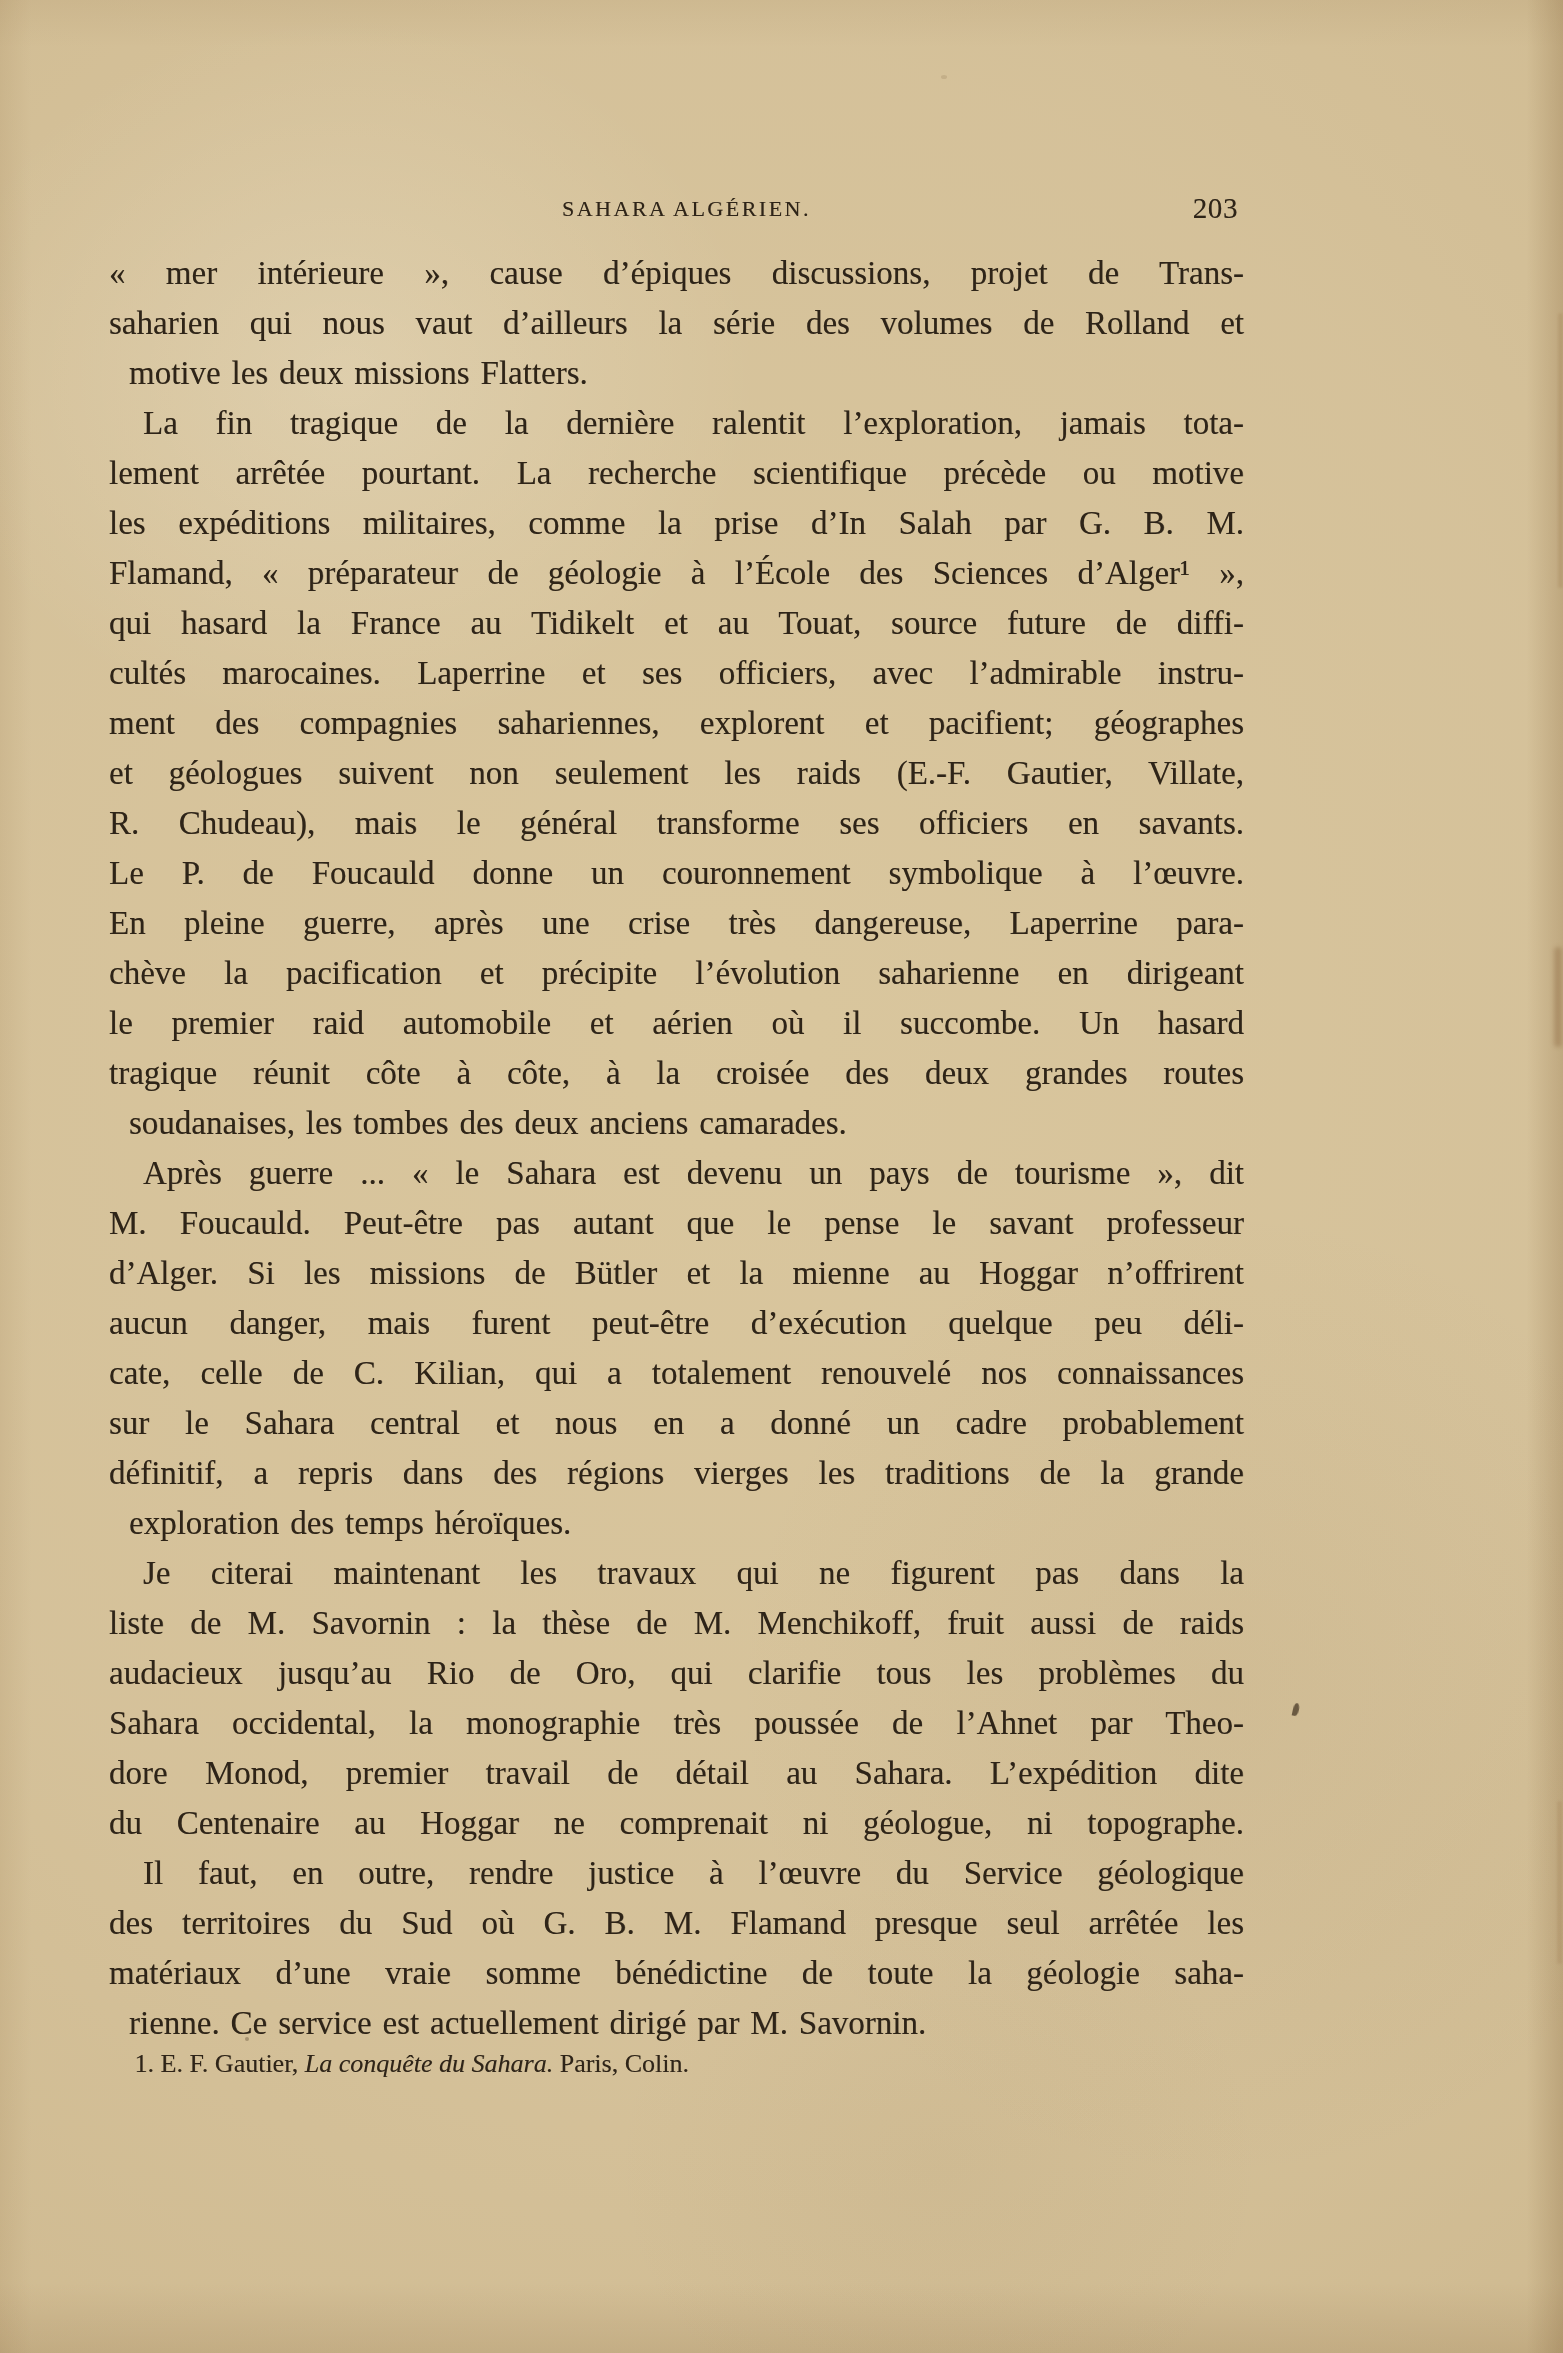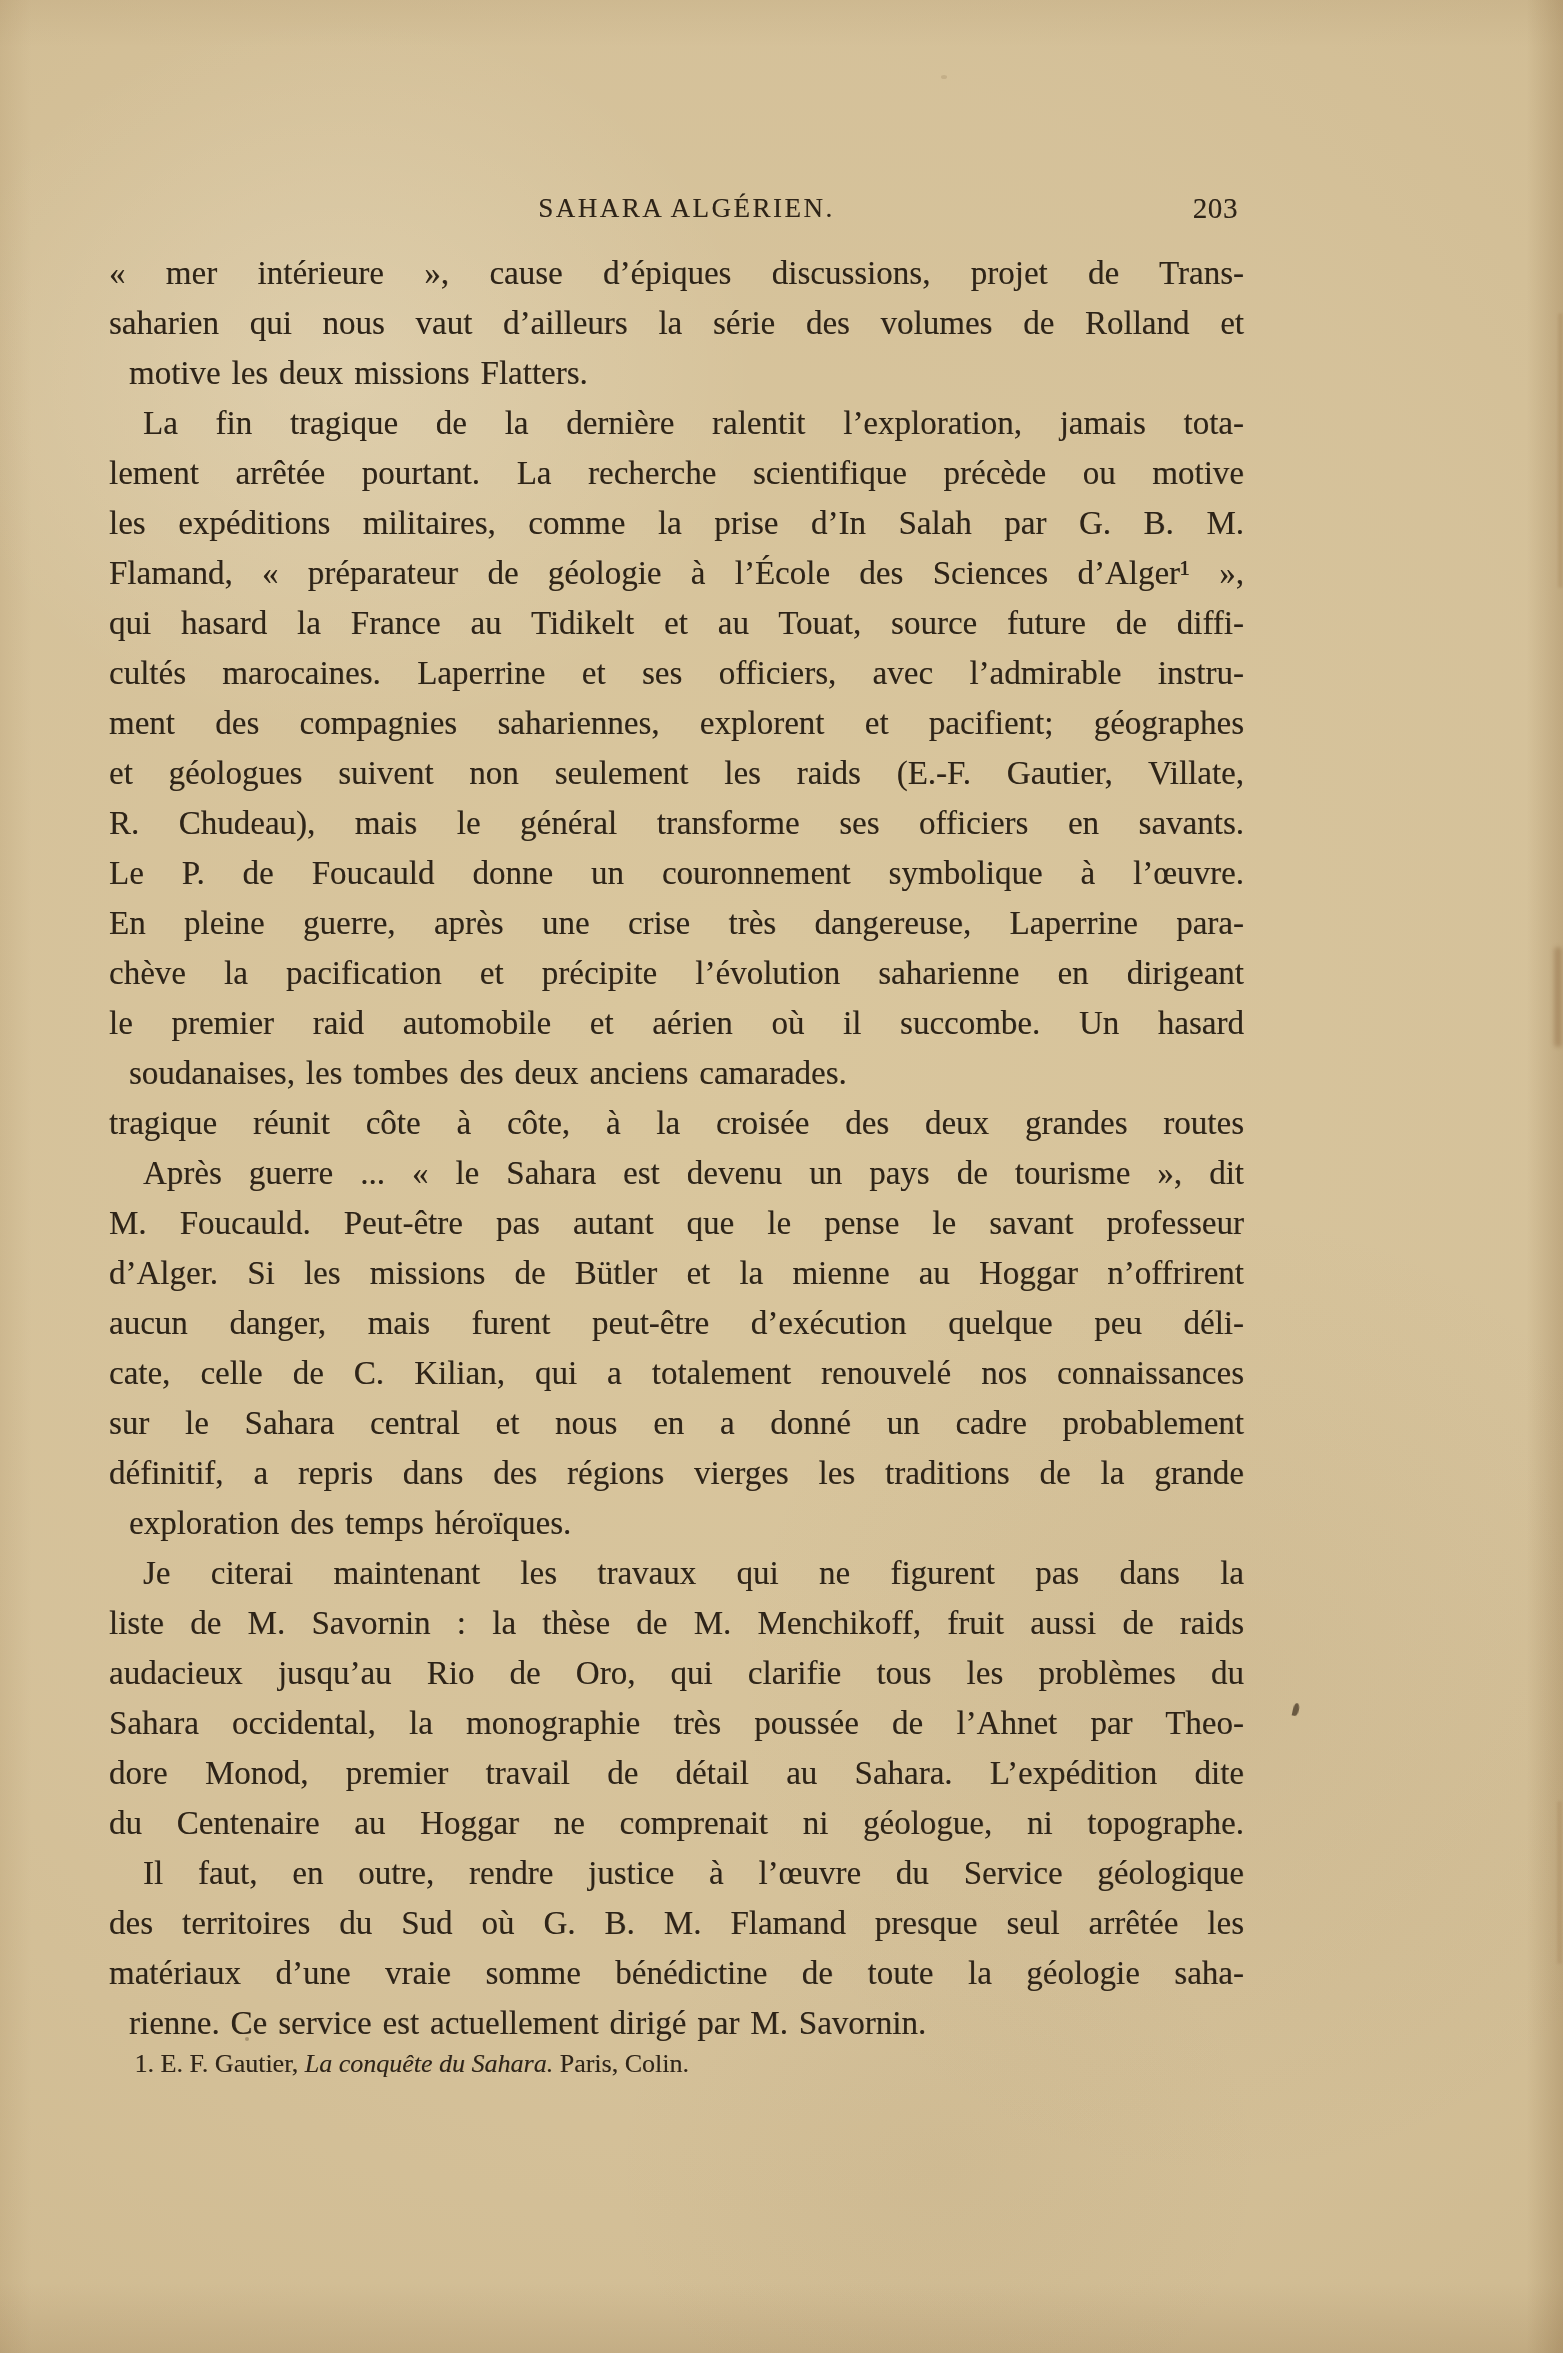--- a/index.html
+++ b/index.html
@@ -22,21 +22,21 @@
     background-image:
       radial-gradient(38% 22% at 22% 16%, rgba(255,252,240,0.20), rgba(0,0,0,0) 70%),
       radial-gradient(45% 30% at 78% 72%, rgba(120,90,50,0.06), rgba(0,0,0,0) 70%),
       radial-gradient(30% 18% at 60% 92%, rgba(120,90,50,0.05), rgba(0,0,0,0) 70%);
   }
   .header {
     position: absolute; left: 119px; top: 189px; width: 1135px; height: 39px;
   }
   .header-title {
     position: absolute; left: 0; right: 0; text-align: center;
-    font-size: 27px; letter-spacing: 2.5px; line-height: 39px;
+    font-size: 22px; letter-spacing: 2.5px; line-height: 39px;
     text-shadow: 0.3px 0.3px 0.4px rgba(46,36,24,0.40);
   }
   .page-number {
     position: absolute; right: 16px; top: 0;
     font-size: 29px; line-height: 39px; letter-spacing: 0.6px;
     text-shadow: 0.3px 0.3px 0.4px rgba(46,36,24,0.40);
   }
   .body-text {
     position: absolute; left: 109px; top: 248px; width: 1135px;
     font-size: 33px; word-spacing: 0.08em;
@@ -105,22 +105,22 @@
         <div class="line">Flamand, « préparateur de géologie à l’École des Sciences d’Alger¹ »,</div>
         <div class="line">qui hasard la France au Tidikelt et au Touat, source future de diffi-</div>
         <div class="line">cultés marocaines. Laperrine et ses officiers, avec l’admirable instru-</div>
         <div class="line">ment des compagnies sahariennes, explorent et pacifient; géographes</div>
         <div class="line">et géologues suivent non seulement les raids (E.-F. Gautier, Villate,</div>
         <div class="line">R. Chudeau), mais le général transforme ses officiers en savants.</div>
         <div class="line">Le P. de Foucauld donne un couronnement symbolique à l’œuvre.</div>
         <div class="line">En pleine guerre, après une crise très dangereuse, Laperrine para-</div>
         <div class="line">chève la pacification et précipite l’évolution saharienne en dirigeant</div>
         <div class="line">le premier raid automobile et aérien où il succombe. Un hasard</div>
+        <div class="line">tragique réunit côte à côte, à la croisée des deux grandes routes</div>
         <div class="line last">soudanaises, les tombes des deux anciens camarades.</div>
-        <div class="line">tragique réunit côte à côte, à la croisée des deux grandes routes</div>
       </div>
       <div>
         <div class="line indent">Après guerre ... « le Sahara est devenu un pays de tourisme », dit</div>
         <div class="line">M. Foucauld. Peut-être pas autant que le pense le savant professeur</div>
         <div class="line">d’Alger. Si les missions de Bütler et la mienne au Hoggar n’offrirent</div>
         <div class="line">aucun danger, mais furent peut-être d’exécution quelque peu déli-</div>
         <div class="line">cate, celle de C. Kilian, qui a totalement renouvelé nos connaissances</div>
         <div class="line">sur le Sahara central et nous en a donné un cadre probablement</div>
         <div class="line">définitif, a repris dans des régions vierges les traditions de la grande</div>
         <div class="line last">exploration des temps héroïques.</div>

